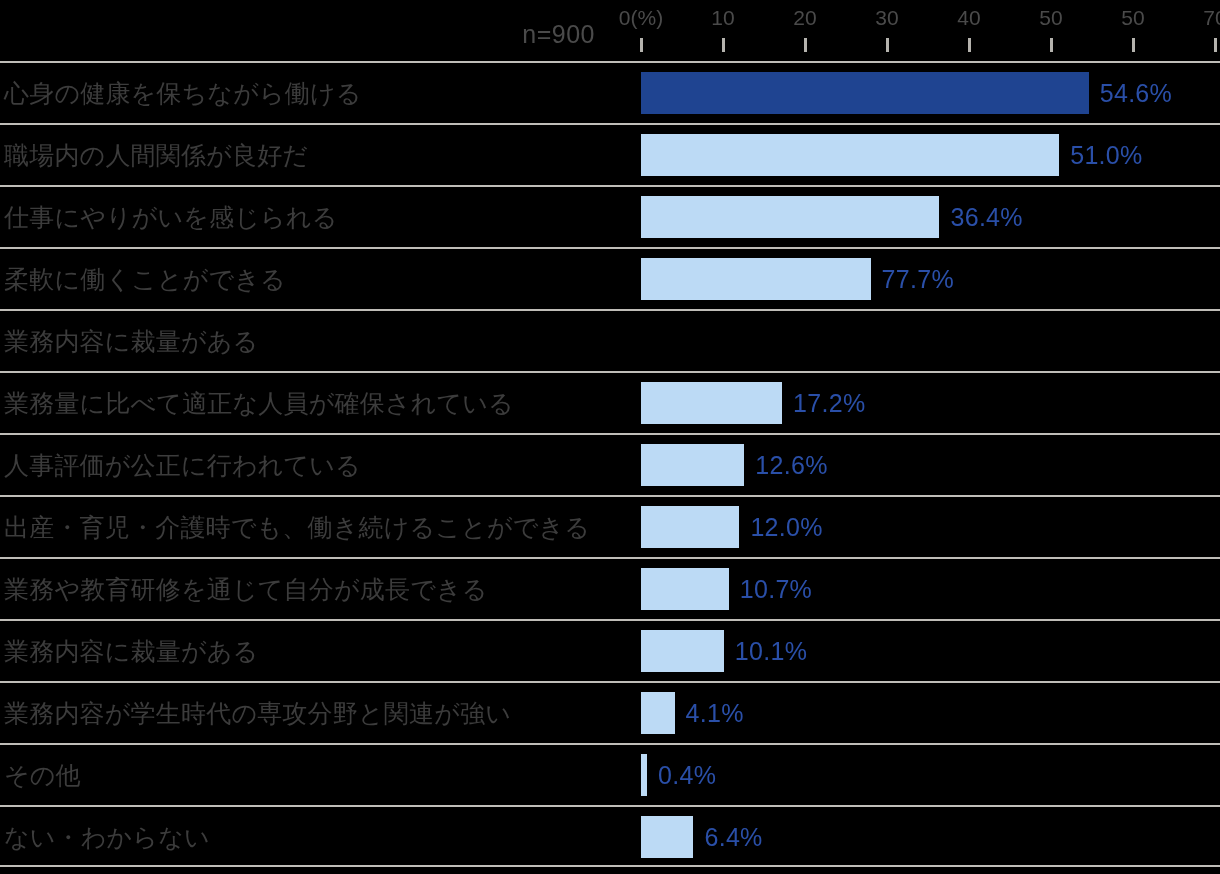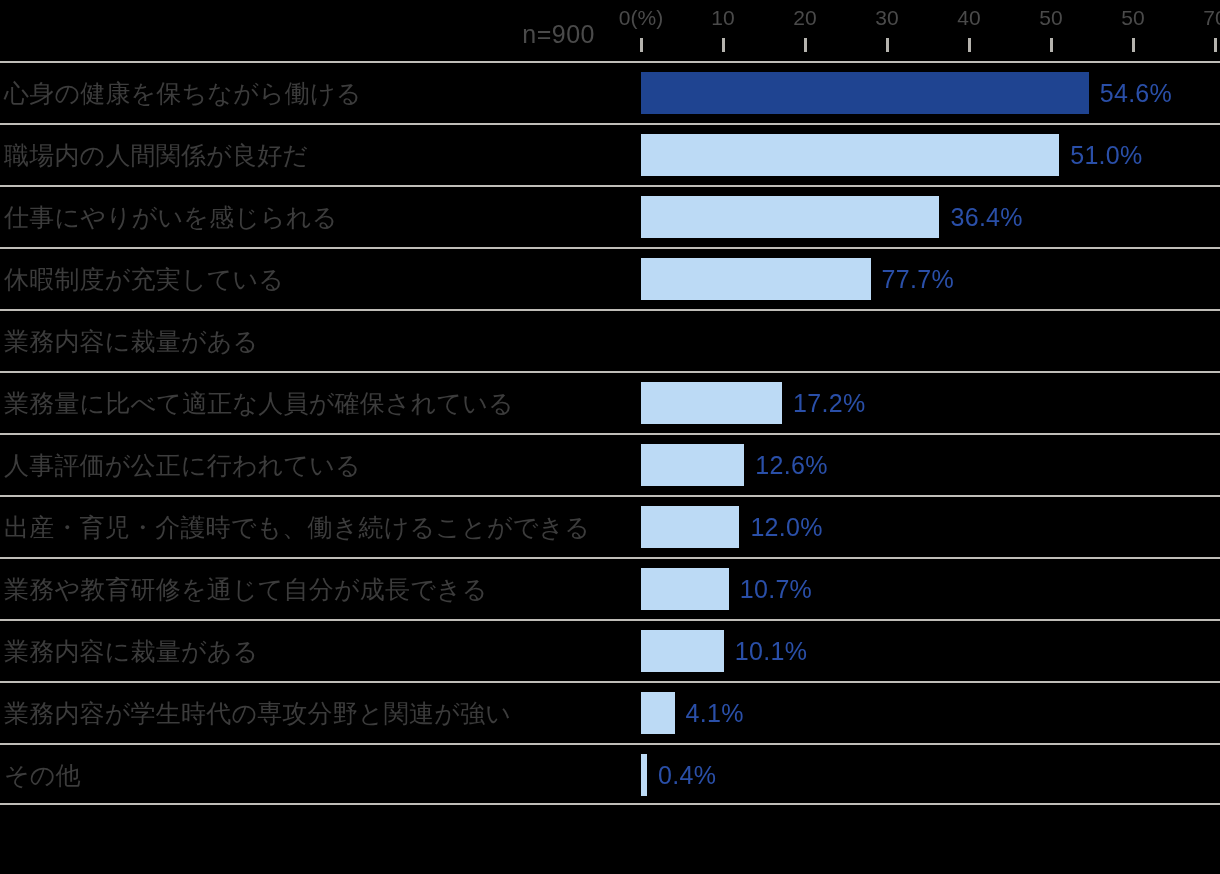--- a/index.html
+++ b/index.html
@@ -185,21 +185,21 @@
         </div>
       </div>
       <div class="row">
         <div class="row-label">仕事にやりがいを感じられる</div>
         <div class="bar-wrap">
           <div class="bar" style="width: 298.48px;"></div>
           <span class="bar-value">36.4%</span>
         </div>
       </div>
       <div class="row">
-        <div class="row-label">休暇制度が充実している</div>
+        <div class="row-label">柔軟に働くことができる</div>
         <div class="bar-wrap">
           <div class="bar" style="width: 229.6px;"></div>
           <span class="bar-value">77.7%</span>
         </div>
       </div>
       <div class="row">
         <div class="row-label">業務内容に裁量がある</div>
       </div>
       <div class="row">
         <div class="row-label">業務量に比べて適正な人員が確保されている</div>
@@ -243,15 +243,22 @@
           <span class="bar-value">4.1%</span>
         </div>
       </div>
       <div class="row">
         <div class="row-label">その他</div>
         <div class="bar-wrap">
           <div class="bar" style="width: 6px;"></div>
           <span class="bar-value">0.4%</span>
         </div>
       </div>
+      <div class="row">
+        <div class="row-label">ない・わからない</div>
+        <div class="bar-wrap">
+          <div class="bar" style="width: 52.48px;"></div>
+          <span class="bar-value">6.4%</span>
+        </div>
+      </div>
     </div>
 
 </div>
 
 </body></html>

